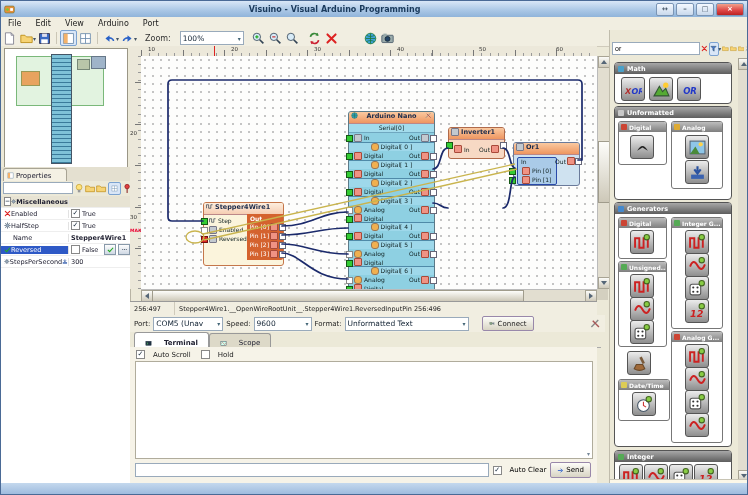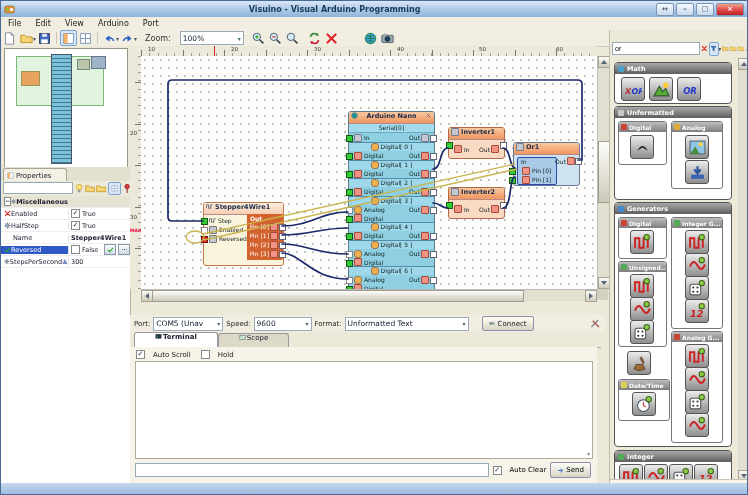--- a/index.html
+++ b/index.html
@@ -106,21 +106,21 @@
   .orin .lbl{height:8px;padding-left:3px;line-height:8px}
   .orrow{position:relative;height:9px;display:flex;align-items:center;gap:2px;padding-left:4px}
   .orrow .pinsq{left:-9px;top:2px}
   .orout{position:absolute;right:4px;top:14px;display:flex;align-items:center;gap:1px;font-size:6px}
   .orout .pinsq{right:-8px;top:1px}
   
   .statusbar{left:129px;top:300px;width:467px;height:14px;background:#f1eee1;border-top:1px solid #999;display:flex;align-items:center;font-size:6.5px;color:#222}
   .statusseg{height:100%;display:flex;align-items:center;padding:0 4px;border-right:1px solid #cfcabb}
   .connbar{left:129px;top:314px;width:467px;height:17px;background:#f1eee1;display:flex;align-items:center;gap:3px;padding:0 4px;font-size:7px;color:#222}
   .tabbar{left:129px;top:331px;width:467px;height:15px;background:#ece9d8;border-bottom:1px solid #aaa;display:flex;align-items:flex-end;padding-left:4px;font-size:7px}
-  .tab{height:13px;display:flex;align-items:flex-start;gap:1px;padding:0 20px;border:1px solid #999;border-bottom:none;border-radius:3px 3px 0 0;background:#ddd9c8;color:#223}
+  .tab{height:13px;display:flex;align-items:flex-end;gap:12px;padding:0 10px;border:1px solid #999;border-bottom:none;border-radius:3px 3px 0 0;background:#ddd9c8;color:#223}
   .tab.active{background:#fff;height:14px;font-weight:bold}
   .termarea{left:129px;top:346px;width:467px;height:136px;background:#f6f3e8}
   .checkrow{position:absolute;left:6px;top:3px;display:flex;align-items:center;gap:10px;font-size:7px;color:#222}
   .ckitem{display:flex;align-items:center;gap:8px}
   .termout{position:absolute;left:5px;top:14px;width:456px;height:96px;background:#fff;border:1px solid #b0ac9c}
   .sendrow{position:absolute;left:5px;top:115px;width:456px;height:16px;display:flex;align-items:center;gap:4px;font-size:7px}
   .sendrow input{flex:1;height:12px;border:1px solid #9ab;font-size:7px;padding:0 2px;background:#fff}
   .sendbtn{height:14px;display:flex;align-items:center;gap:2px;padding:0 6px;border:1px solid #98a;border-radius:2px;background:linear-gradient(#fdfdf8,#d8d4c4);font-size:7px}
   .connbtn{height:13px;display:flex;align-items:center;gap:2px;padding:0 6px;border:1px solid #98a;border-radius:2px;background:linear-gradient(#fdfdf8,#d8d4c4);font-size:7px}
   
@@ -685,36 +685,20 @@
           <span class="chip"></span>
           <span>In</span>
           <span class="right">
             <span>Out</span>
             <span class="chip"></span>
           </span>
           <b class="pinsq white r"></b>
         </div>
     </div>
 
-    <div class="comp inv" style="left:307px;top:131px">
-      <div class="ctitle orange">
-          <span class="chip gray"></span>
-          <span>Inverter2</span>
-        </div>
-      <div class="iorow">
-          <b class="pinsq on l"></b>
-          <span class="chip"></span>
-          <span>In</span>
-          <span class="right">
-            <span>Out</span>
-            <span class="chip"></span>
-          </span>
-          <b class="pinsq white r"></b>
-        </div>
-    </div>
 
     <div class="comp or1">
       <div class="ctitle orange">
           <span class="chip gray"></span>
           <span>Or1</span>
         </div>
       <div class="orin">
         <div class="lbl">In</div>
         <div class="orrow">
             <b class="pinsq on"></b>
@@ -767,20 +751,24 @@
     <div class="abs sbtn" style="left:0;top:0;width:10px;height:10px">
         <span class="tri-l"></span>
       </div>
     <div class="abs thumb" style="left:11px;top:0;width:370px;height:10px"></div>
     <div class="abs sbtn" style="right:0;top:0;width:10px;height:10px">
         <span class="tri-r"></span>
       </div>
   </div>
   <div class="abs scorner"></div>
 
+  <div class="abs statusbar">
+    <span class="statusseg" style="width:36px">256:497</span>
+    <span class="statusseg" style="border-right:none">Stepper4Wire1.__OpenWireRootUnit__.Stepper4Wire1.ReversedInputPin 256:496</span>
+  </div>
 
   <div class="abs connbar">
     <span>Port:</span>
     <span class="combo" style="width:64px">
         <span>COM5 (Unav</span>
         <span class="arr"></span>
       </span>
     <span>Speed:</span>
     <span class="combo" style="width:52px">
         <span>9600</span>

